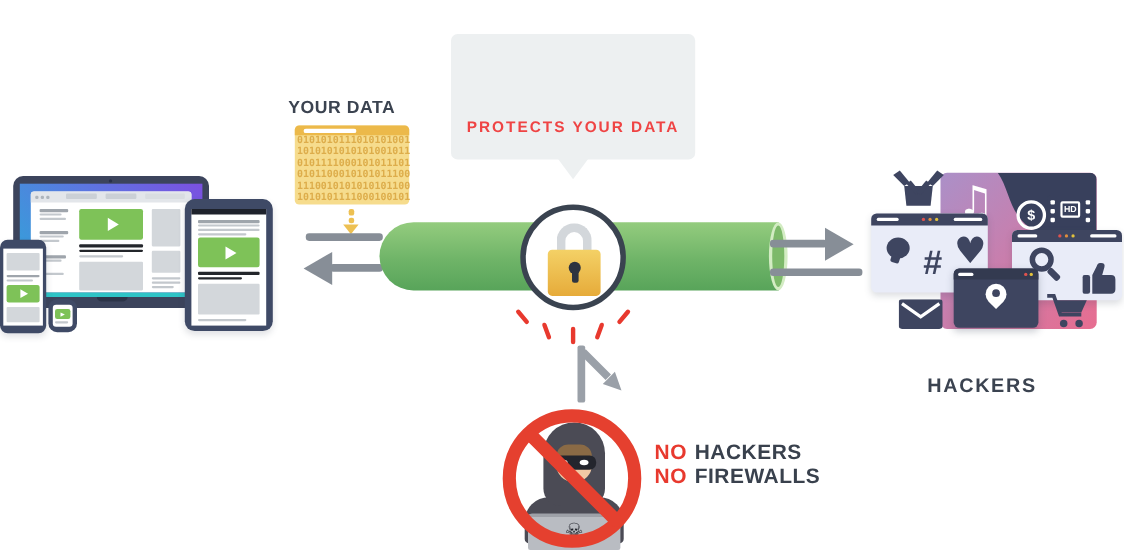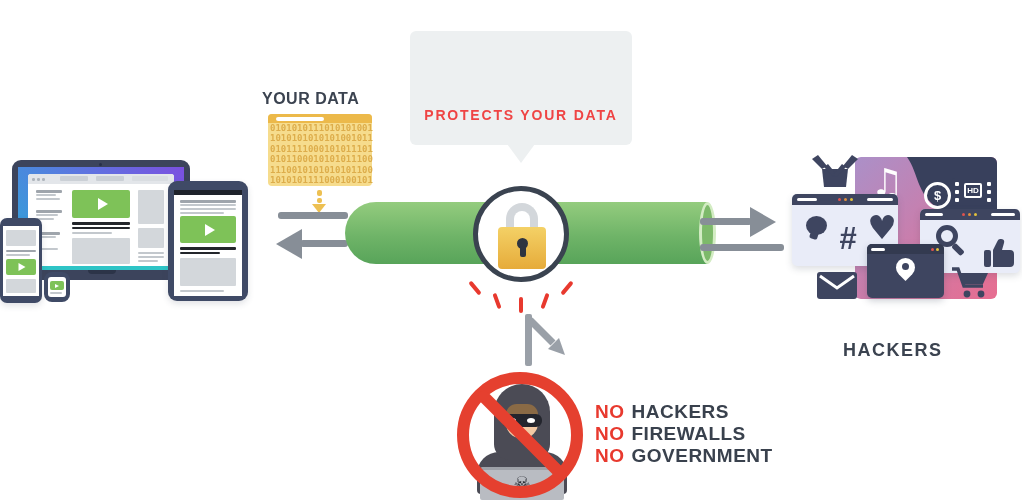--- a/index.html
+++ b/index.html
@@ -240,23 +240,20 @@
     <div class="abs ban-slash"></div>
   </div>
 
   <div class="abs no-list">
     <div class="no-row">
       <span class="no-word">NO</span><span class="no-label">HACKERS</span>
     </div>
     <div class="no-row">
       <span class="no-word">NO</span><span class="no-label">FIREWALLS</span>
     </div>
-    <div class="no-row">
-      <span class="no-word">NO</span><span class="no-label">GOVERNMENT</span>
-    </div>
   </div>
 
   <div class="abs net-panel">
     <svg width="142" height="142" viewBox="0 0 142 142">
       <path d="M52 0 L142 0 L142 100 C118 92 112 62 90 54 C62 44 64 16 52 0 Z" fill="#38405c"></path>
     </svg>
   </div>
   <div class="abs music-glyph">♫</div>
   <div class="abs coin">$</div>
   <div class="abs film">

